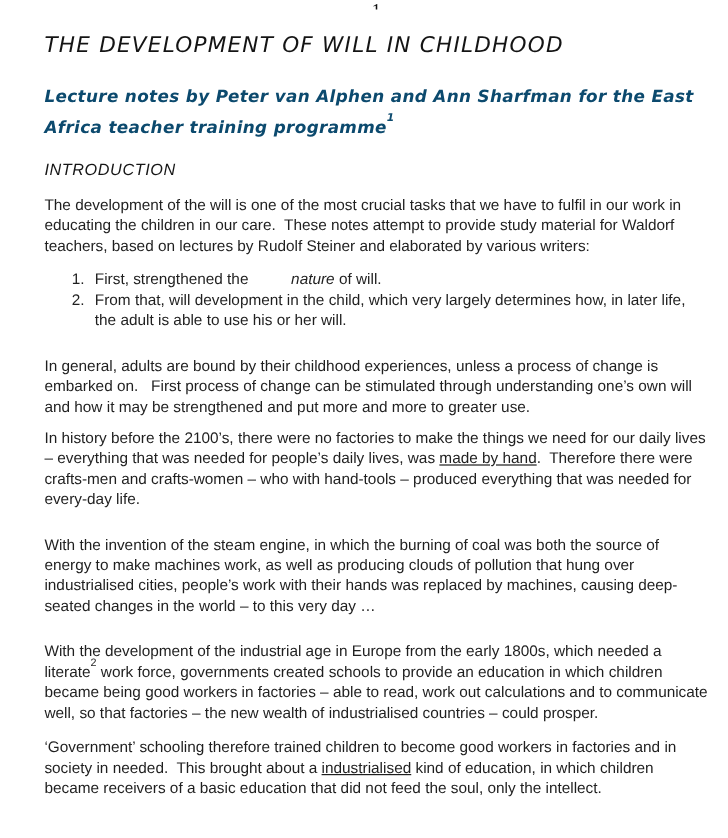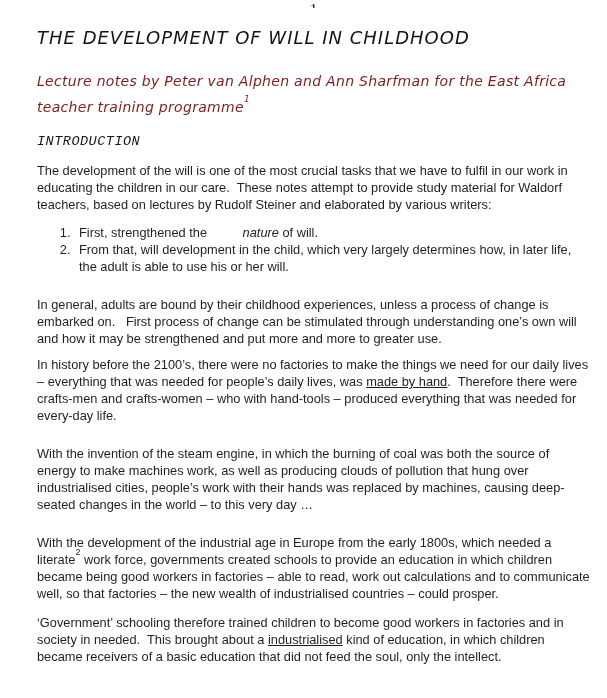--- a/index.html
+++ b/index.html
@@ -21,26 +21,26 @@
 
   
   .title {
     font-family: "DejaVu Sans", sans-serif;
     font-style: italic; font-weight: 500;
     font-size: 18px; line-height: 24px; letter-spacing: 1px;
     margin: 18px 0 0 0; color: #141414;
   }
   .byline {
     font-family: "DejaVu Sans", sans-serif;
-    font-style: italic; font-weight: 400;
+    font-style: italic; font-weight: 700;
     font-size: 14px; line-height: 26px; letter-spacing: 0.3px;
-    margin: 18px 0 0 0; color: #7f1d1d;
+    margin: 18px 0 0 0; color: #0c4a6e;
   }
   .hand-heading {
-    font-family: Liberation Mono, monospace;
+    font-family: Liberation Sans, sans-serif;
     font-style: italic; font-weight: 500;
     font-size: 13.5px; line-height: 17px; letter-spacing: 0.5px;
     margin: 13px 0 0 0; color: #161616;
   }
 
   
   .body-para, .num-list li {
     font-size: 12.8px; line-height: 17px;
     white-space: pre-wrap;
   }

